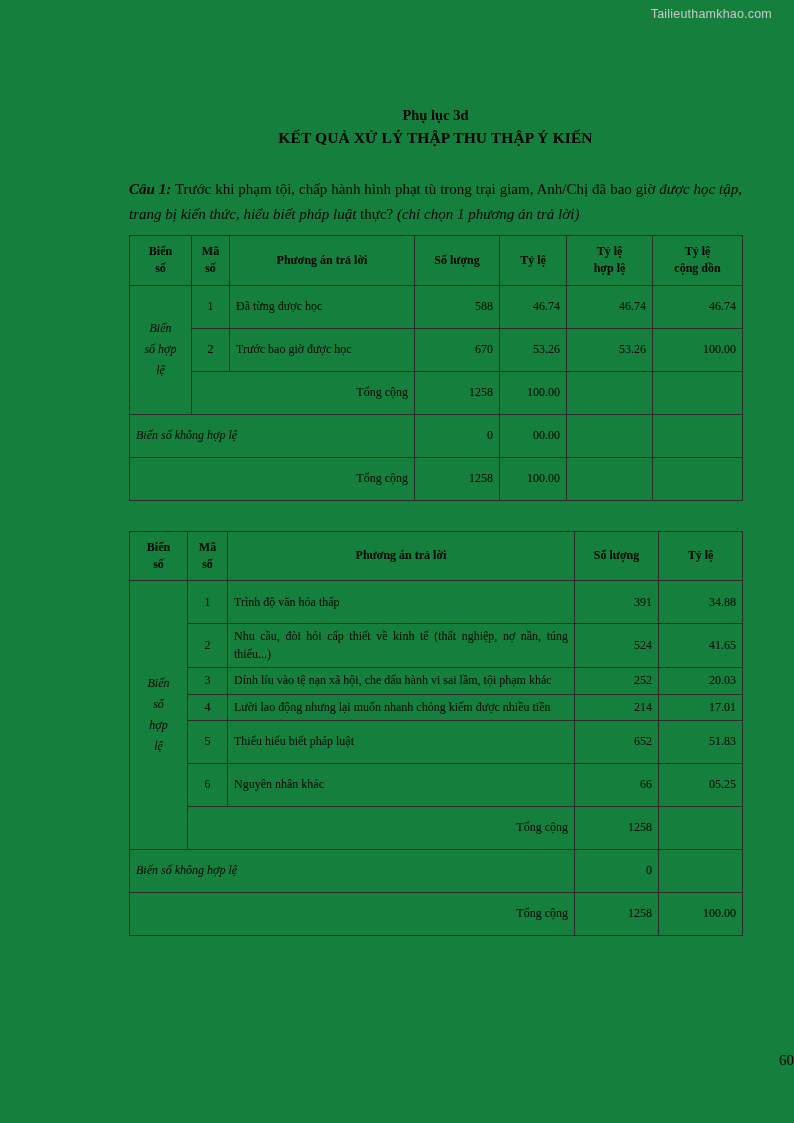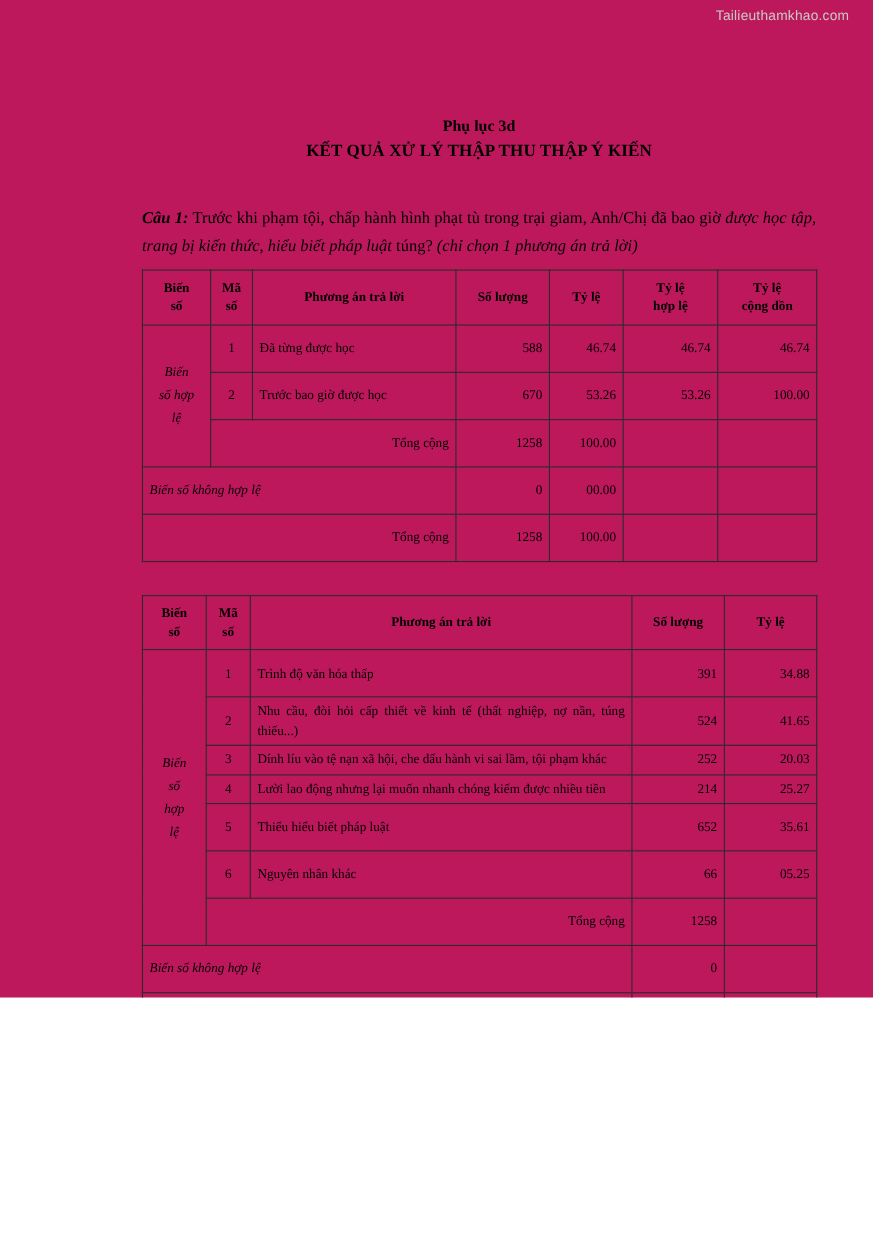--- a/index.html
+++ b/index.html
@@ -4,22 +4,22 @@
 <title>Phụ lục 3d</title>
 <style>
   html, body {
     margin: 0;
     padding: 0;
     background: #ffffff;
   }
   .page {
     position: relative;
     width: 794px;
-    height: 907px;
-    background: #be185d;
+    height: 1123px;
+    background: #15803d;
     box-sizing: border-box;
     font-family: "Liberation Serif", "DejaVu Serif", serif;
     color: #000000;
     overflow: hidden;
   }
 
   
   .watermark {
     position: absolute;
     top: 7px;
@@ -35,21 +35,21 @@
   .content {
     position: absolute;
     left: 129px;
     top: 104px;
     width: 613px;
   }
 
   
   .title-block {
     text-align: center;
-    margin-bottom: 36px;
+    margin-bottom: 26px;
   }
   .title-appendix {
     font-size: 14.5px;
     font-weight: bold;
     line-height: 1.55;
   }
   .title-main {
     font-size: 15.5px;
     font-weight: bold;
     line-height: 1.6;
@@ -119,40 +119,40 @@
     padding-top: 6px;
     padding-bottom: 6px;
   }
   .rowtall td { height: 34px; }
 
   
   .page-number {
     position: absolute;
     left: 0;
     right: 0;
-    top: 1100px;
-    text-align: left;
+    top: 1052px;
+    text-align: right;
     font-size: 15px;
   }
 </style>
 </head>
 <body>
 
 <div class="page">
 
   <div class="watermark">Tailieuthamkhao.com</div>
 
   <div class="content">
 
     <div class="title-block">
       <div class="title-appendix">Phụ lục 3d</div>
       <div class="title-main">KẾT QUẢ XỬ LÝ THẬP THU THẬP Ý KIẾN</div>
     </div>
 
-    <p class="question"><span class="qlabel">Câu 1:</span><span> Trước khi phạm tội, chấp hành hình phạt tù trong trại giam, Anh/Chị đã bao giờ </span><span class="em">được học tập, trang bị kiến thức, hiểu biết pháp luật</span><span> túng? </span><span class="em">(chỉ chọn 1 phương án trả lời)</span></p>
+    <p class="question"><span class="qlabel">Câu 1:</span><span> Trước khi phạm tội, chấp hành hình phạt tù trong trại giam, Anh/Chị đã bao giờ </span><span class="em">được học tập, trang bị kiến thức, hiểu biết pháp luật</span><span> thực? </span><span class="em">(chỉ chọn 1 phương án trả lời)</span></p>
 
     <table class="rpt">
       <colgroup>
         <col style="width:62px">
         <col style="width:38px">
         <col style="width:185px">
         <col style="width:85px">
         <col style="width:67px">
         <col style="width:86px">
         <col style="width:90px">
@@ -272,27 +272,27 @@
         <tr>
           <td class="c-center">3</td>
           <td class="ansjust">Dính líu vào tệ nạn xã hội, che dấu hành vi sai lầm, tội phạm khác</td>
           <td class="c-right">252</td>
           <td class="c-right">20.03</td>
         </tr>
         <tr>
           <td class="c-center">4</td>
           <td class="ansjust">Lười lao động nhưng lại muốn nhanh chóng kiếm được nhiều tiền</td>
           <td class="c-right">214</td>
-          <td class="c-right">25.27</td>
+          <td class="c-right">17.01</td>
         </tr>
         <tr class="rowtall">
           <td class="c-center">5</td>
           <td class="c-left">Thiếu hiểu biết pháp luật</td>
           <td class="c-right">652</td>
-          <td class="c-right">35.61</td>
+          <td class="c-right">51.83</td>
         </tr>
         <tr class="rowtall">
           <td class="c-center">6</td>
           <td class="c-left">Nguyên nhân khác</td>
           <td class="c-right">66</td>
           <td class="c-right">05.25</td>
         </tr>
         <tr class="rowtall">
           <td class="totalcell" colspan="2">Tổng cộng</td>
           <td class="c-right">1258</td>

